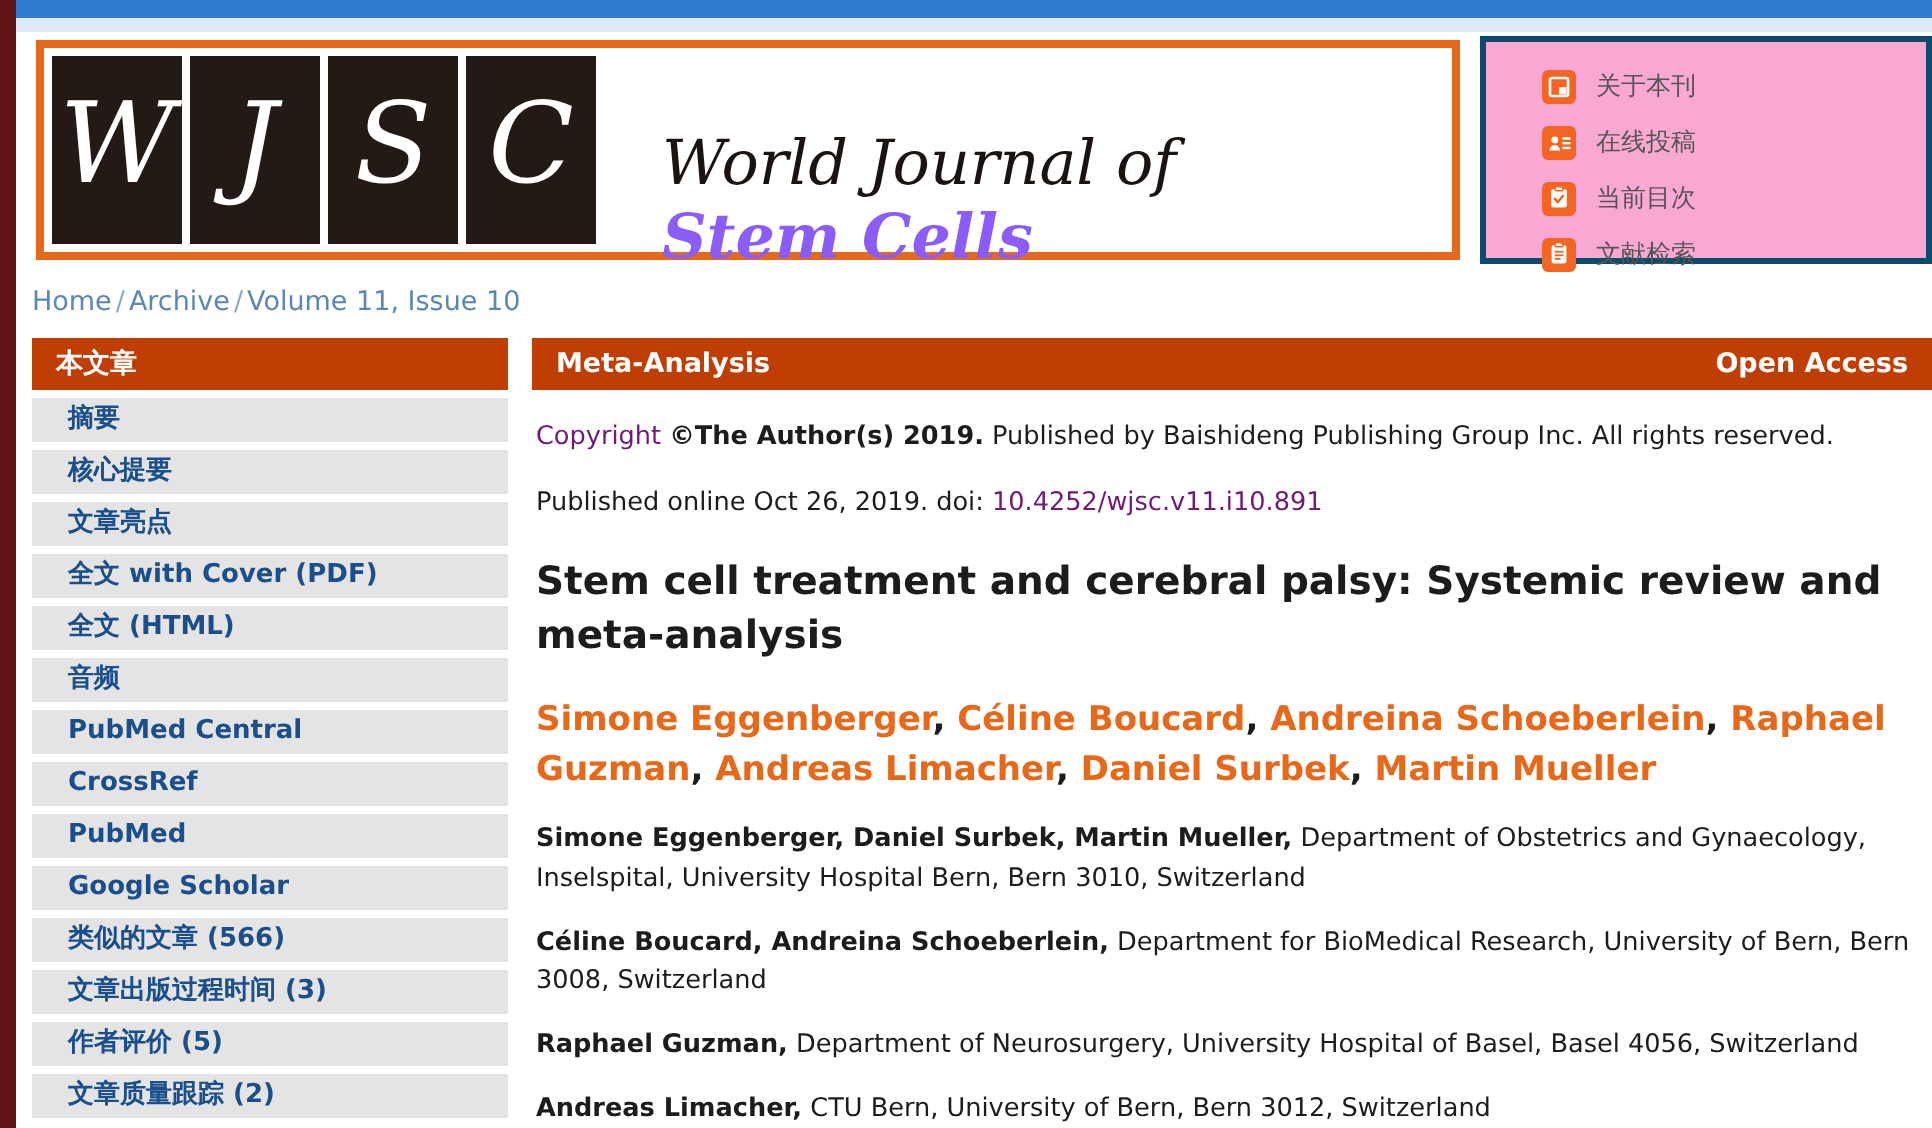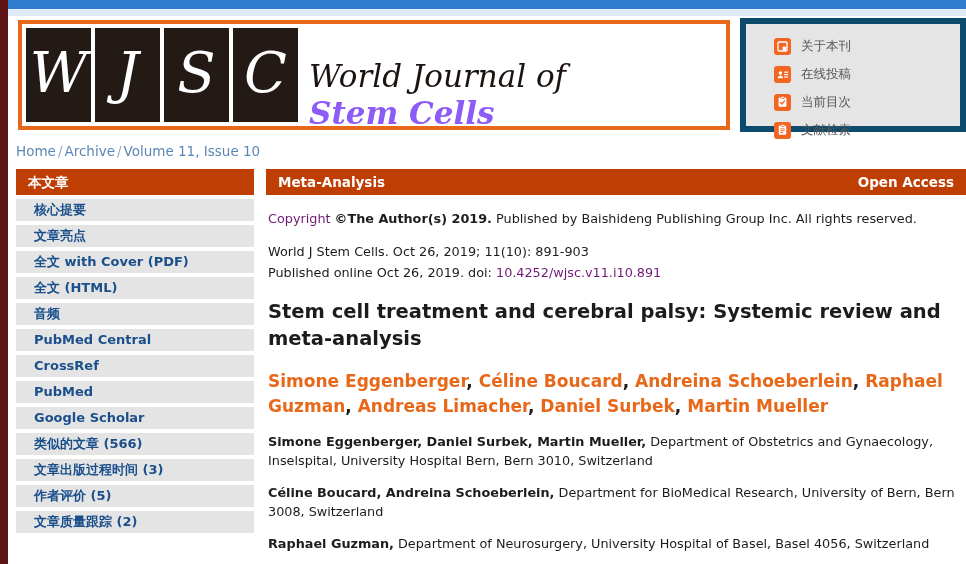--- a/index.html
+++ b/index.html
@@ -57,22 +57,22 @@
     justify-content: center;
     margin: 4px 0 4px 4px;
     line-height: 1;
     padding-bottom: 4px;
     user-select: none;
   }
   #logo-title {
     flex: 1;
     display: flex;
     flex-direction: column;
-    justify-content: center;
-    padding-left: 11px;
+    justify-content: space-between;
+    padding-left: 33px;
     margin-top: 40px;
   }
   #logo-title .line1 {
     font-family: "DejaVu Serif", serif;
     font-style: italic;
     font-size: 31px;
     color: #1b1310;
     line-height: 1.18;
   }
   #logo-title .line2 {
@@ -81,22 +81,22 @@
     font-weight: bold;
     font-size: 31px;
     color: #8b5cf6;
     line-height: 1.18;
   }
 
   
   #nav-box {
     position: absolute; left: 732px; top: 2px;
     width: 226px; height: 114px;
-    border: 6px solid #0c4a6e;
-    background: #e5e5e5;
+    border: 3px solid #0c4a6e;
+    background: #f9a8d4;
     padding: 8px 0 0 28px;
   }
   .nav-item {
     display: flex;
     align-items: center;
     height: 28px;
     cursor: pointer;
   }
   .nav-ico {
     width: 17px; height: 17px;
@@ -294,20 +294,21 @@
   </div>
 </div>
 
 <div id="breadcrumb">
   <a>Home</a><span class="sep">/</span><a>Archive</a><span class="sep">/</span><a>Volume 11, Issue 10</a>
 </div>
 
 <div id="sidebar">
   <div id="sidebar-header">本文章</div>
   <div id="sidebar-list">
+    <div class="side-item">摘要</div>
     <div class="side-item">核心提要</div>
     <div class="side-item">文章亮点</div>
     <div class="side-item">全文 with Cover (PDF)</div>
     <div class="side-item">全文 (HTML)</div>
     <div class="side-item">音频</div>
     <div class="side-item">PubMed Central</div>
     <div class="side-item">CrossRef</div>
     <div class="side-item">PubMed</div>
     <div class="side-item">Google Scholar</div>
     <div class="side-item">类似的文章 (566)</div>
@@ -321,21 +322,20 @@
 
   <div id="article-bar">
     <span>Meta-Analysis</span>
     <span>Open Access</span>
   </div>
 
   <div id="article-body">
 
     <div class="copy-line"><a class="orange-link">Copyright</a> <span class="bold">©The Author(s) 2019.</span><span> Published by Baishideng Publishing Group Inc. All rights reserved.</span></div>
 
-    <div class="cite-line">World J Stem Cells. Oct 26, 2019; 11(10): 891-903</div>
     <div class="cite-line"><span>Published online Oct 26, 2019. doi: </span><a class="orange-link">10.4252/wjsc.v11.i10.891</a></div>
 
     <h1 id="article-title">Stem cell treatment and cerebral palsy: Systemic review and meta-analysis</h1>
 
     <div id="author-list">
       <a>Simone Eggenberger</a><span class="comma">, </span><a>Céline Boucard</a><span class="comma">, </span><a>Andreina Schoeberlein</a><span class="comma">, </span><a>Raphael Guzman</a><span class="comma">, </span><a>Andreas Limacher</a><span class="comma">, </span><a>Daniel Surbek</a><span class="comma">, </span><a>Martin Mueller</a>
     </div>
 
     <div class="affil"><span class="names">Simone Eggenberger, Daniel Surbek, Martin Mueller,</span><span> Department of Obstetrics and Gynaecology, Inselspital, University Hospital Bern, Bern 3010, Switzerland</span></div>
     <div class="affil"><span class="names">Céline Boucard, Andreina Schoeberlein,</span><span> Department for BioMedical Research, University of Bern, Bern 3008, Switzerland</span></div>

